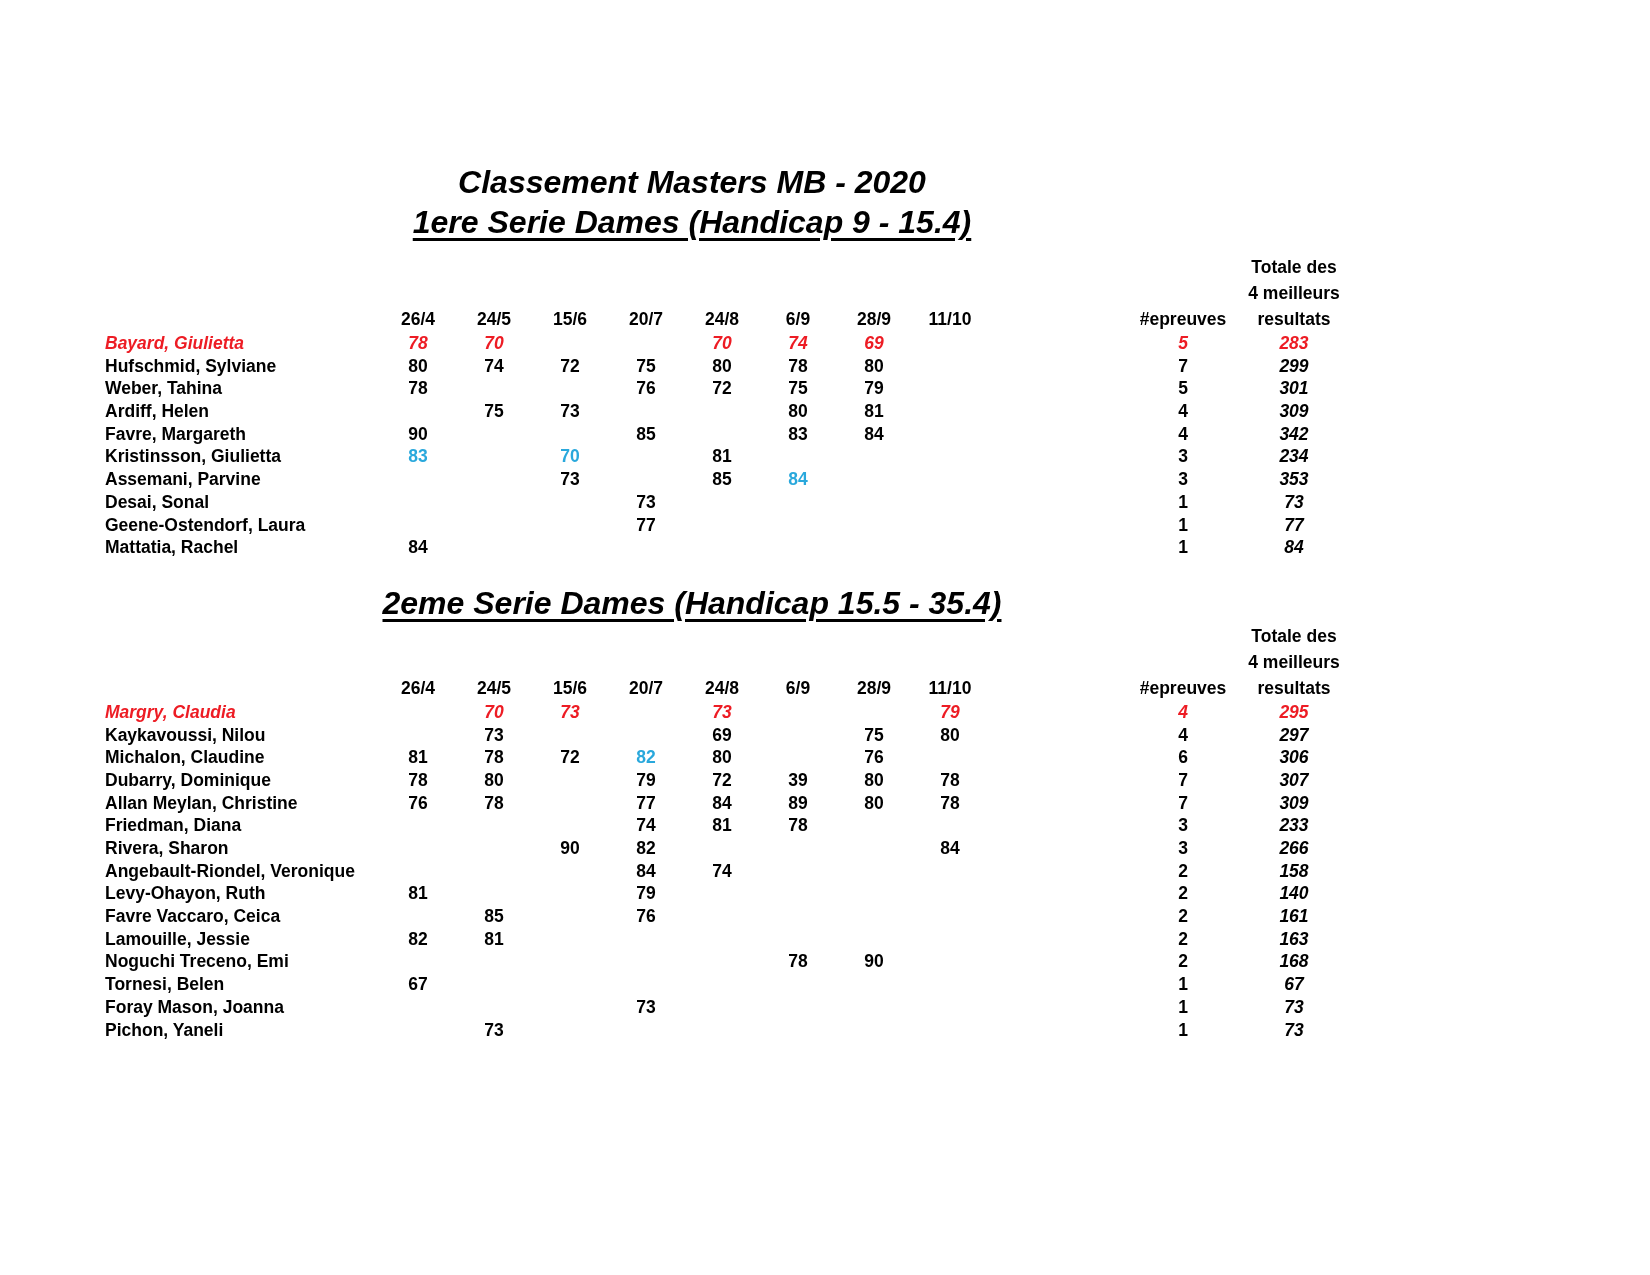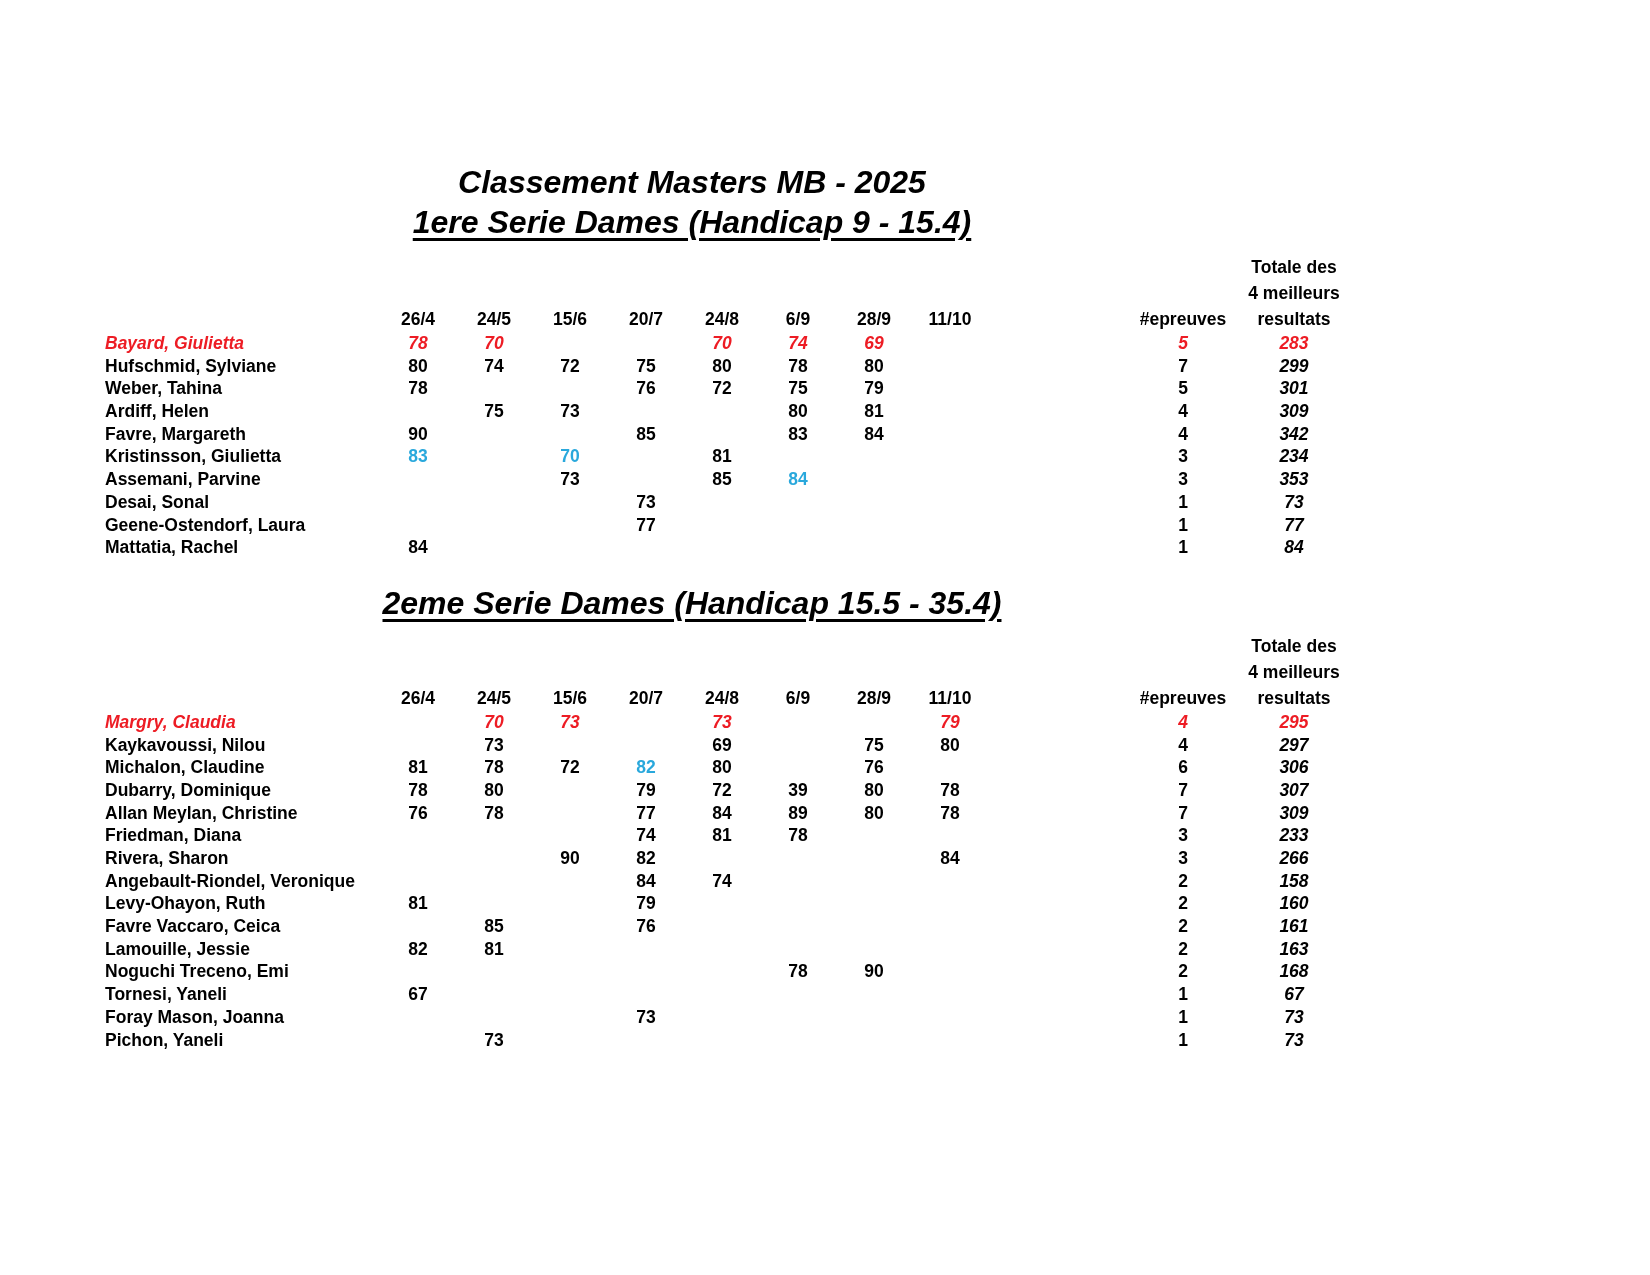--- a/index.html
+++ b/index.html
@@ -29,21 +29,21 @@
     height: 40px;
     line-height: 40px;
     white-space: nowrap;
   }
   .section-title {
     text-decoration: underline;
     text-decoration-thickness: 3px;
     text-underline-offset: 5px;
   }
   section[data-section="0"] .section-title { margin-bottom: 12px; }
-  section[data-section="1"] .section-title { margin-top: 24px; margin-bottom: 10px; }
+  section[data-section="1"] .section-title { margin-top: 24px; }
 
   .trow {
     display: grid;
     grid-template-columns: 275px repeat(8, 76px) 140px 110px 112px;
     align-items: center;
   }
   .hrow { height: 26px; line-height: 26px; }
   .drow { height: 22.7px; line-height: 22.7px; }
 
   .cell {
@@ -58,21 +58,21 @@
   .total { font-style: italic; }
 
   .leader .cell { color: var(--leader-red); font-style: italic; }
   .cell.hl { color: var(--highlight-blue); }
 </style>
 </head>
 <body style="--leader-red: #ed1c24; --highlight-blue: #29a8dc;">
 
 <div class="page">
 
-  <div class="main-title">Classement Masters MB - 2025</div>
+  <div class="main-title">Classement Masters MB - 2020</div>
 
   <section data-section="0">
     <div class="section-title">1ere Serie Dames (Handicap 9 - 15.4)</div>
     <div class="tbl">
         <div class="trow hrow">
           <span class="cell col-total">Totale des</span>
         </div>
         <div class="trow hrow">
           <span class="cell col-total">4 meilleurs</span>
         </div>
@@ -350,21 +350,21 @@
           <span class="cell name">Levy-Ohayon, Ruth</span>
           <span class="cell" style="grid-column: 2;">81</span>
           <span class="cell" style="grid-column: 3;"></span>
           <span class="cell" style="grid-column: 4;"></span>
           <span class="cell" style="grid-column: 5;">79</span>
           <span class="cell" style="grid-column: 6;"></span>
           <span class="cell" style="grid-column: 7;"></span>
           <span class="cell" style="grid-column: 8;"></span>
           <span class="cell" style="grid-column: 9;"></span>
           <span class="cell col-epr">2</span>
-          <span class="cell col-total total">160</span>
+          <span class="cell col-total total">140</span>
         </div>
         <div class="trow drow">
           <span class="cell name">Favre Vaccaro, Ceica</span>
           <span class="cell" style="grid-column: 2;"></span>
           <span class="cell" style="grid-column: 3;">85</span>
           <span class="cell" style="grid-column: 4;"></span>
           <span class="cell" style="grid-column: 5;">76</span>
           <span class="cell" style="grid-column: 6;"></span>
           <span class="cell" style="grid-column: 7;"></span>
           <span class="cell" style="grid-column: 8;"></span>
@@ -392,21 +392,21 @@
           <span class="cell" style="grid-column: 4;"></span>
           <span class="cell" style="grid-column: 5;"></span>
           <span class="cell" style="grid-column: 6;"></span>
           <span class="cell" style="grid-column: 7;">78</span>
           <span class="cell" style="grid-column: 8;">90</span>
           <span class="cell" style="grid-column: 9;"></span>
           <span class="cell col-epr">2</span>
           <span class="cell col-total total">168</span>
         </div>
         <div class="trow drow">
-          <span class="cell name">Tornesi, Yaneli</span>
+          <span class="cell name">Tornesi, Belen</span>
           <span class="cell" style="grid-column: 2;">67</span>
           <span class="cell" style="grid-column: 3;"></span>
           <span class="cell" style="grid-column: 4;"></span>
           <span class="cell" style="grid-column: 5;"></span>
           <span class="cell" style="grid-column: 6;"></span>
           <span class="cell" style="grid-column: 7;"></span>
           <span class="cell" style="grid-column: 8;"></span>
           <span class="cell" style="grid-column: 9;"></span>
           <span class="cell col-epr">1</span>
           <span class="cell col-total total">67</span>

